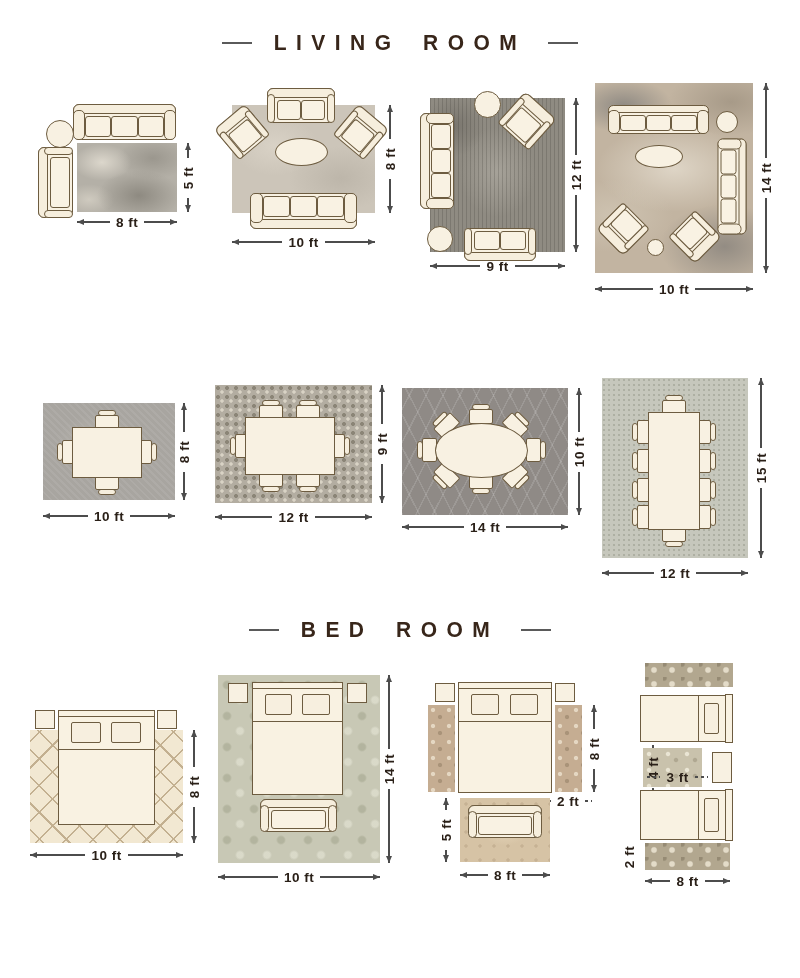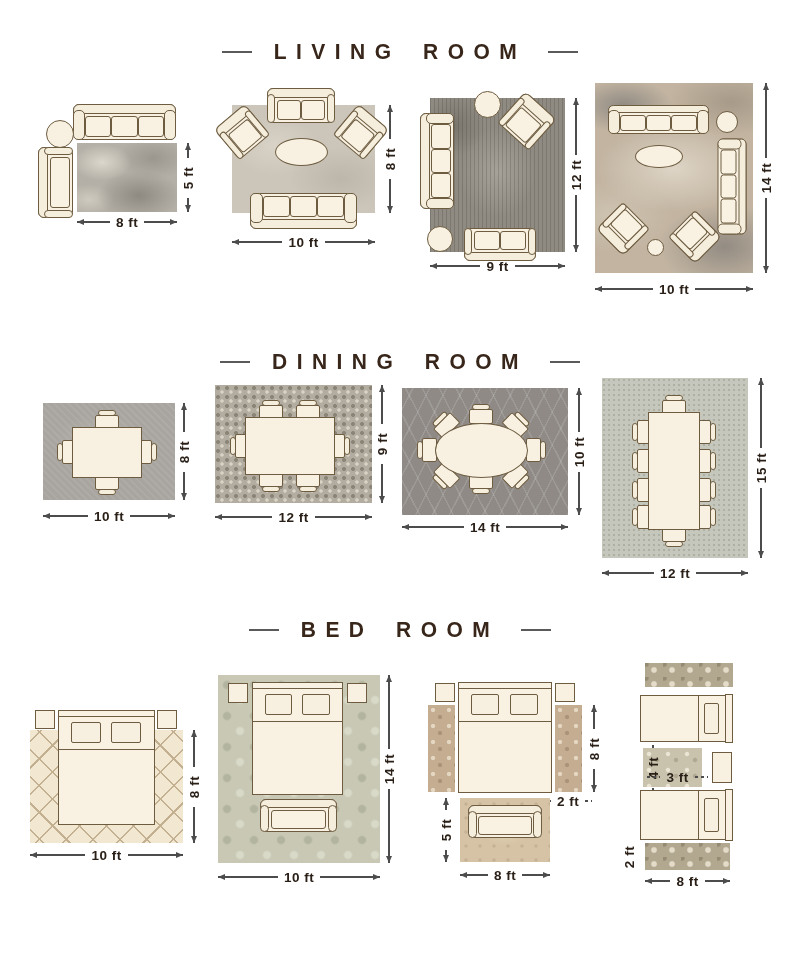--- a/index.html
+++ b/index.html
@@ -122,21 +122,21 @@
     border-left:3.5px solid transparent;border-right:3.5px solid transparent;border-bottom:7px solid #4c4c4c;}
   .dim-v.arrows .ln:last-child::after{content:"";position:absolute;bottom:0;left:-2.8px;width:0;height:0;
     border-left:3.5px solid transparent;border-right:3.5px solid transparent;border-top:7px solid #4c4c4c;}
   .dim-v.dashed .ln{background:repeating-linear-gradient(180deg,#4c4c4c 0 3px,rgba(0,0,0,0) 3px 6px);}
 </style>
 </head>
 <body>
 
 <div id="canvas">
 
-  <div class="section-title" style="top:40px;">
+  <div class="section-title" style="top:31px;">
     <span class="dash"></span>
     <span class="txt">LIVING ROOM</span>
     <span class="dash"></span>
   </div>
 
   <div class="rug rug-marble" style="left:77px;top:143px;width:100px;height:69px;"></div>
   <div class="sofa" style="left:73px;top:104px;width:103px;height:36px;">
     <i class="bk"></i>
     <i class="am l"></i>
     <i class="am r"></i>
@@ -281,25 +281,20 @@
     <span class="ln"></span>
   </div>
   <div class="dim-v arrows" style="left:758px;top:83px;height:190px;">
     <span class="ln"></span>
     <b class="lbl">
         <span>14 ft</span>
       </b>
     <span class="ln"></span>
   </div>
 
-  <div class="section-title" style="top:350px;">
-    <span class="dash"></span>
-    <span class="txt">DINING ROOM</span>
-    <span class="dash"></span>
-  </div>
 
   <div class="rug rug-gray" style="left:43px;top:403px;width:132px;height:97px;"></div>
   <div class="chair" style="left:95px;top:410px;"></div>
   <div class="chair" style="left:95px;top:475px;transform:rotate(180deg);"></div>
   <div class="chair" style="left:55px;top:442px;transform:rotate(-90deg);"></div>
   <div class="chair" style="left:135px;top:442px;transform:rotate(90deg);"></div>
   <div class="furn" style="left:72px;top:427px;width:70px;height:51px;"></div>
   <div class="dim-h arrows" style="left:43px;top:508px;width:132px;">
     <span class="ln"></span>
     <b class="lbl">10 ft</b>

